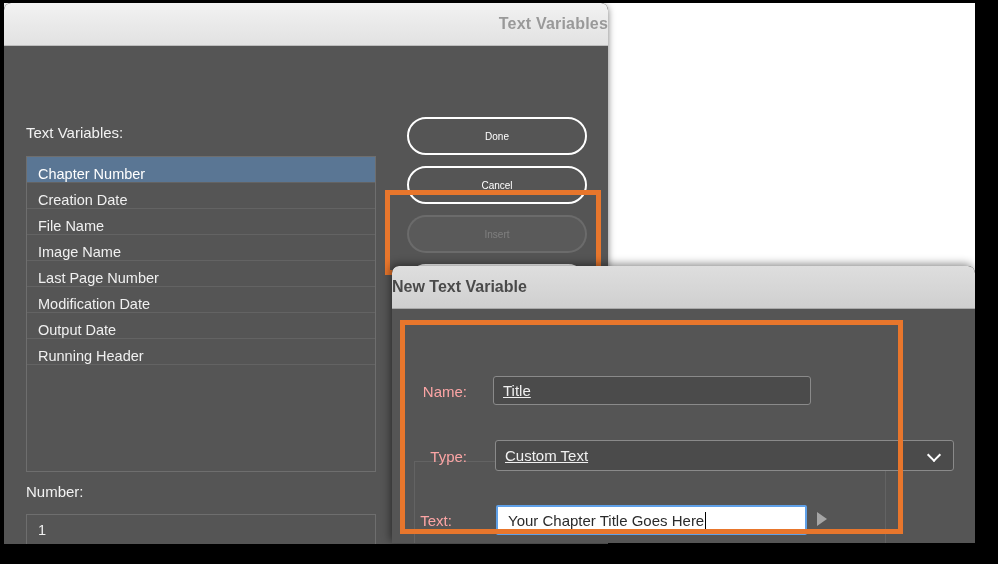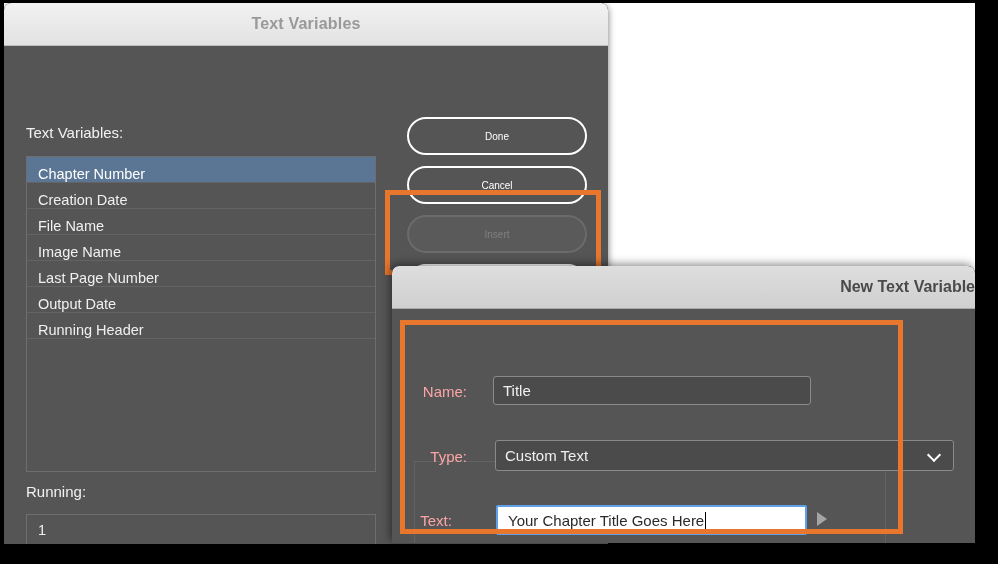--- a/index.html
+++ b/index.html
@@ -39,21 +39,21 @@
     border-top-right-radius: 7px;
     box-shadow: 0 2px 7px rgba(0,0,0,0.55);
     overflow: hidden;
   }
   .tv-titlebar {
     height: 42px;
     background: linear-gradient(180deg,#f2f2f2 0%, #e9e9e9 55%, #e2e2e2 100%);
     border-bottom: 1px solid #bdbdbd;
     display: flex;
     align-items: center;
-    justify-content: center;
+    justify-content: flex-end;
     border-top-left-radius: 7px;
     border-top-right-radius: 7px;
   }
   .tv-title {
     font-size: 16px;
     font-weight: bold;
     color: #999999;
     letter-spacing: 0.2px;
   }
   .tv-body {
@@ -155,21 +155,21 @@
     border-top-right-radius: 7px;
     box-shadow: -2px -2px 8px rgba(0,0,0,0.45);
     overflow: hidden;
   }
   .ntv-titlebar {
     height: 42px;
     background: linear-gradient(180deg,#dedede 0%, #d6d6d6 55%, #cfcfcf 100%);
     border-bottom: 1px solid #a9a9a9;
     display: flex;
     align-items: center;
-    justify-content: flex-end;
+    justify-content: flex-start;
     border-top-left-radius: 7px;
     border-top-right-radius: 7px;
   }
   .ntv-title {
     font-size: 16px;
     font-weight: bold;
     color: #4a4a4a;
   }
   .ntv-body {
     position: relative;
@@ -191,20 +191,21 @@
     position: absolute;
     background: #4b4b4b;
     border: 1px solid #8a8a8a;
     border-radius: 3px;
     box-sizing: border-box;
     color: #f0f0f0;
     font-size: 15px;
     padding-left: 9px;
     display: flex;
     align-items: center;
+    text-decoration: underline;
   }
   #fld-name { left: 101px; top: 67px; width: 318px; height: 29px; }
 
   #fld-type {
     left: 103px; top: 131px; width: 459px; height: 31px;
     justify-content: space-between;
     padding-right: 12px;
   }
   .chevron {
     width: 13px; height: 13px;
@@ -280,26 +281,27 @@
     <div class="tv-body">
 
       <div class="tv-label" id="lbl-text-variables">Text Variables:</div>
 
       <div class="tv-list">
         <div class="tv-list-row selected">Chapter Number</div>
         <div class="tv-list-row">Creation Date</div>
         <div class="tv-list-row">File Name</div>
         <div class="tv-list-row">Image Name</div>
         <div class="tv-list-row">Last Page Number</div>
+        <div class="tv-list-row">Modification Date</div>
         <div class="tv-list-row">Output Date</div>
         <div class="tv-list-row">Running Header</div>
         <div class="tv-list-row blank"></div>
       </div>
 
-      <div class="tv-label" id="lbl-preview">Running:</div>
+      <div class="tv-label" id="lbl-preview">Number:</div>
 
       <div class="tv-preview-box">1</div>
 
       <div class="tv-btn" id="btn-done">Done</div>
       <div class="tv-btn" id="btn-cancel">Cancel</div>
       <div class="tv-btn" id="btn-insert">Insert</div>
       <div class="tv-btn" id="btn-new">New...</div>
 
     </div>
   </div>

